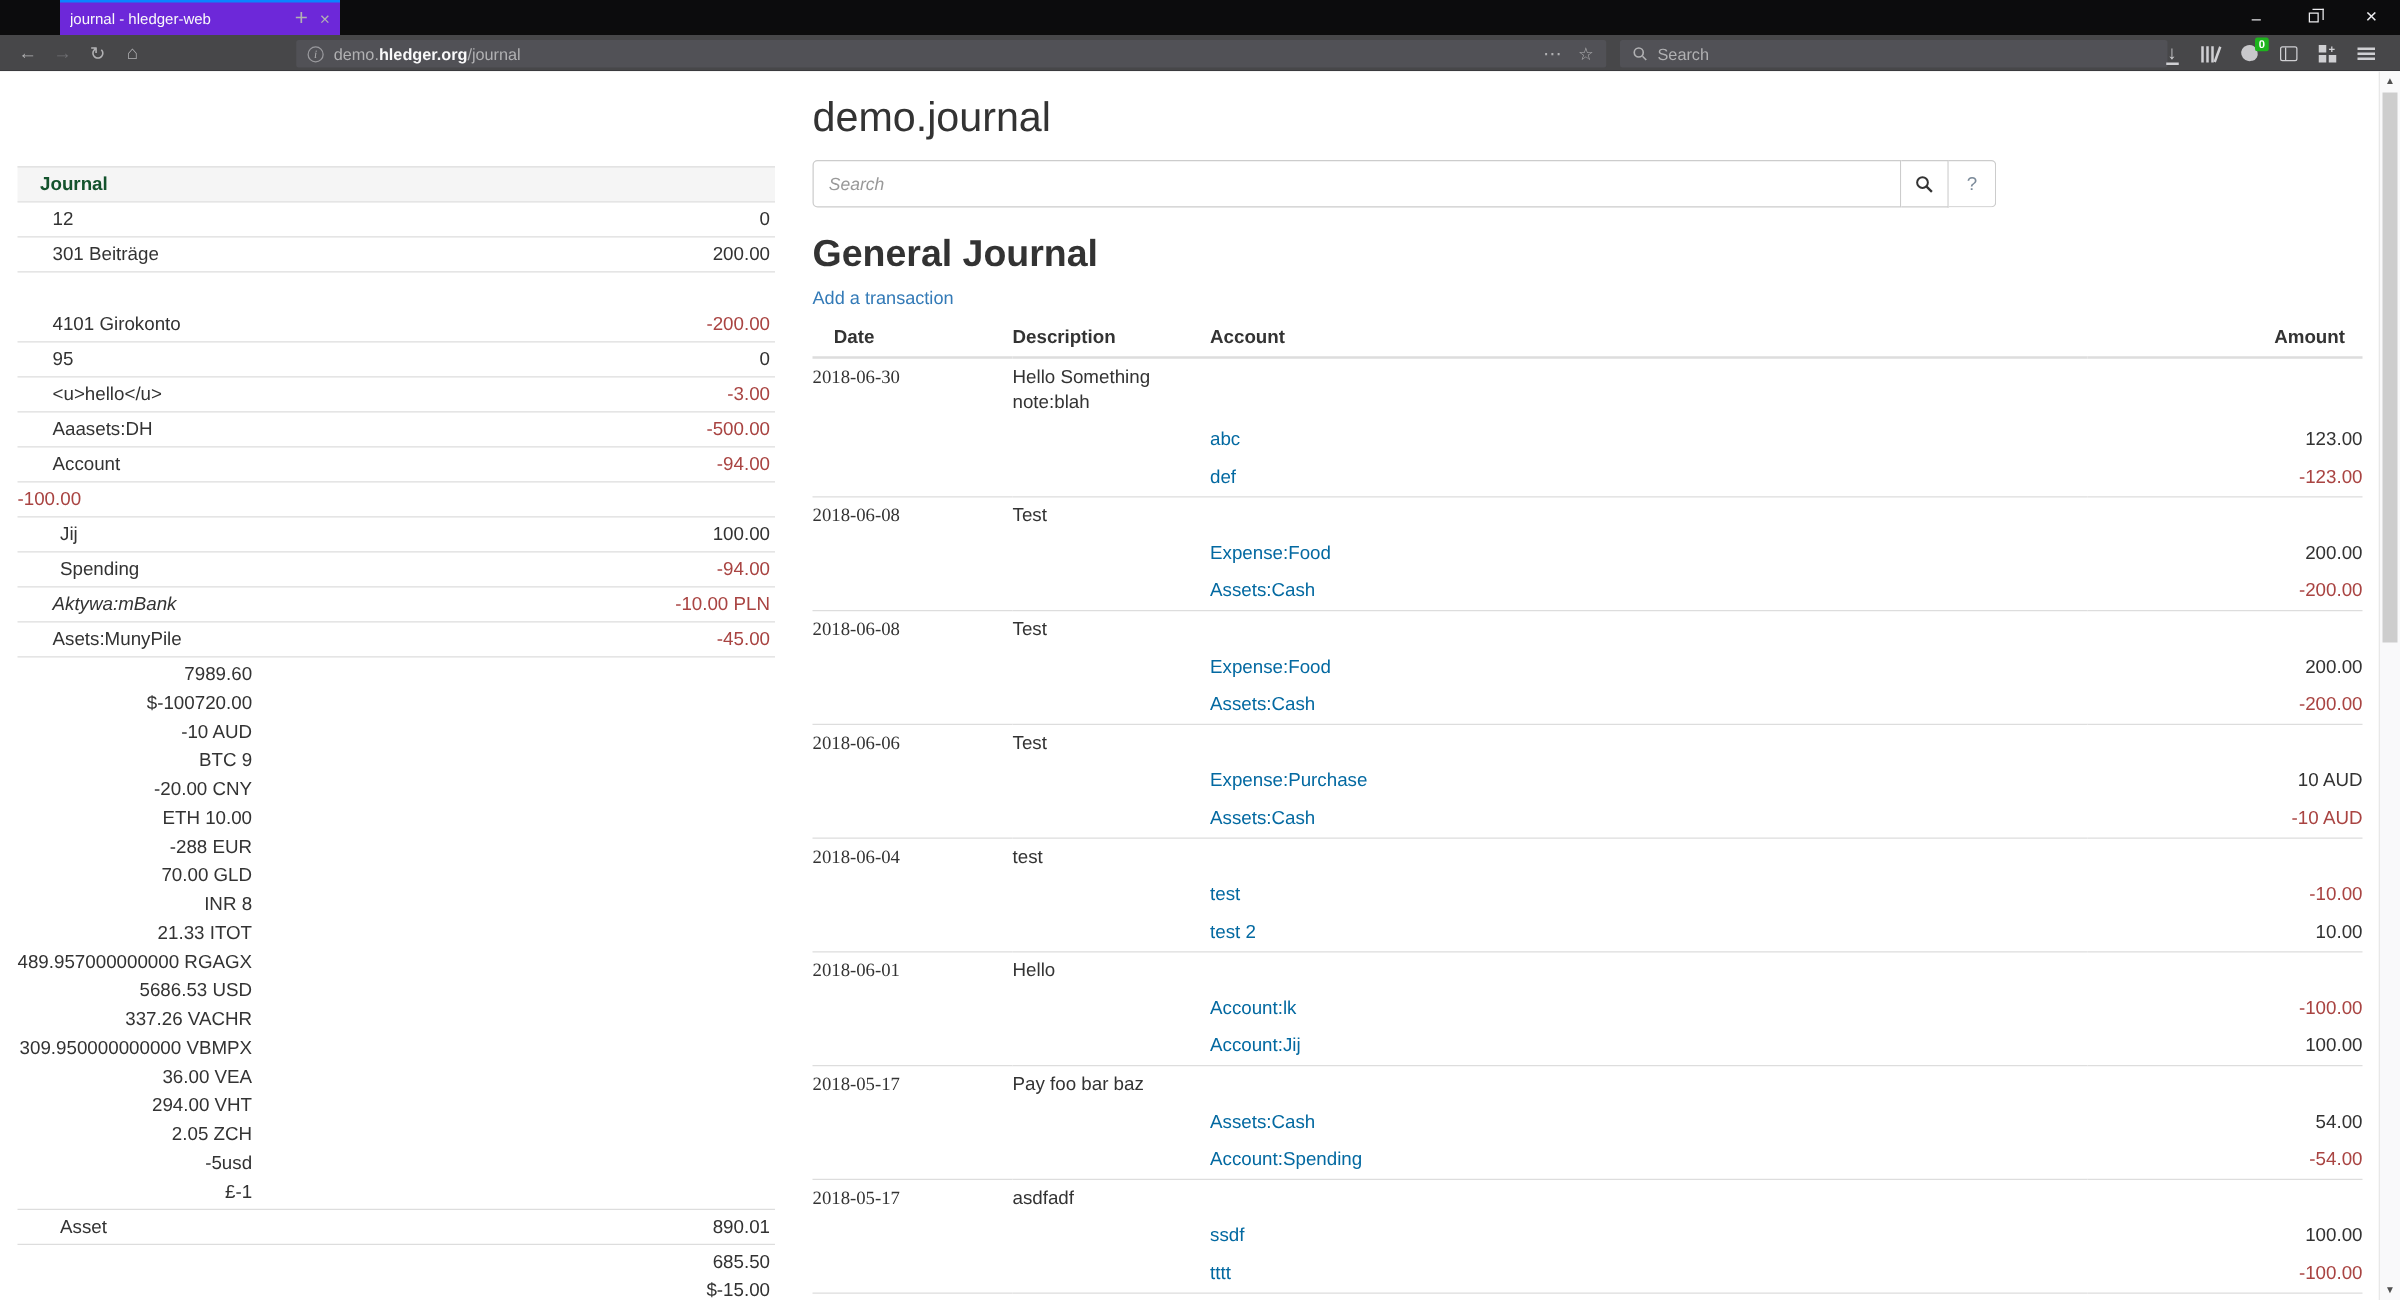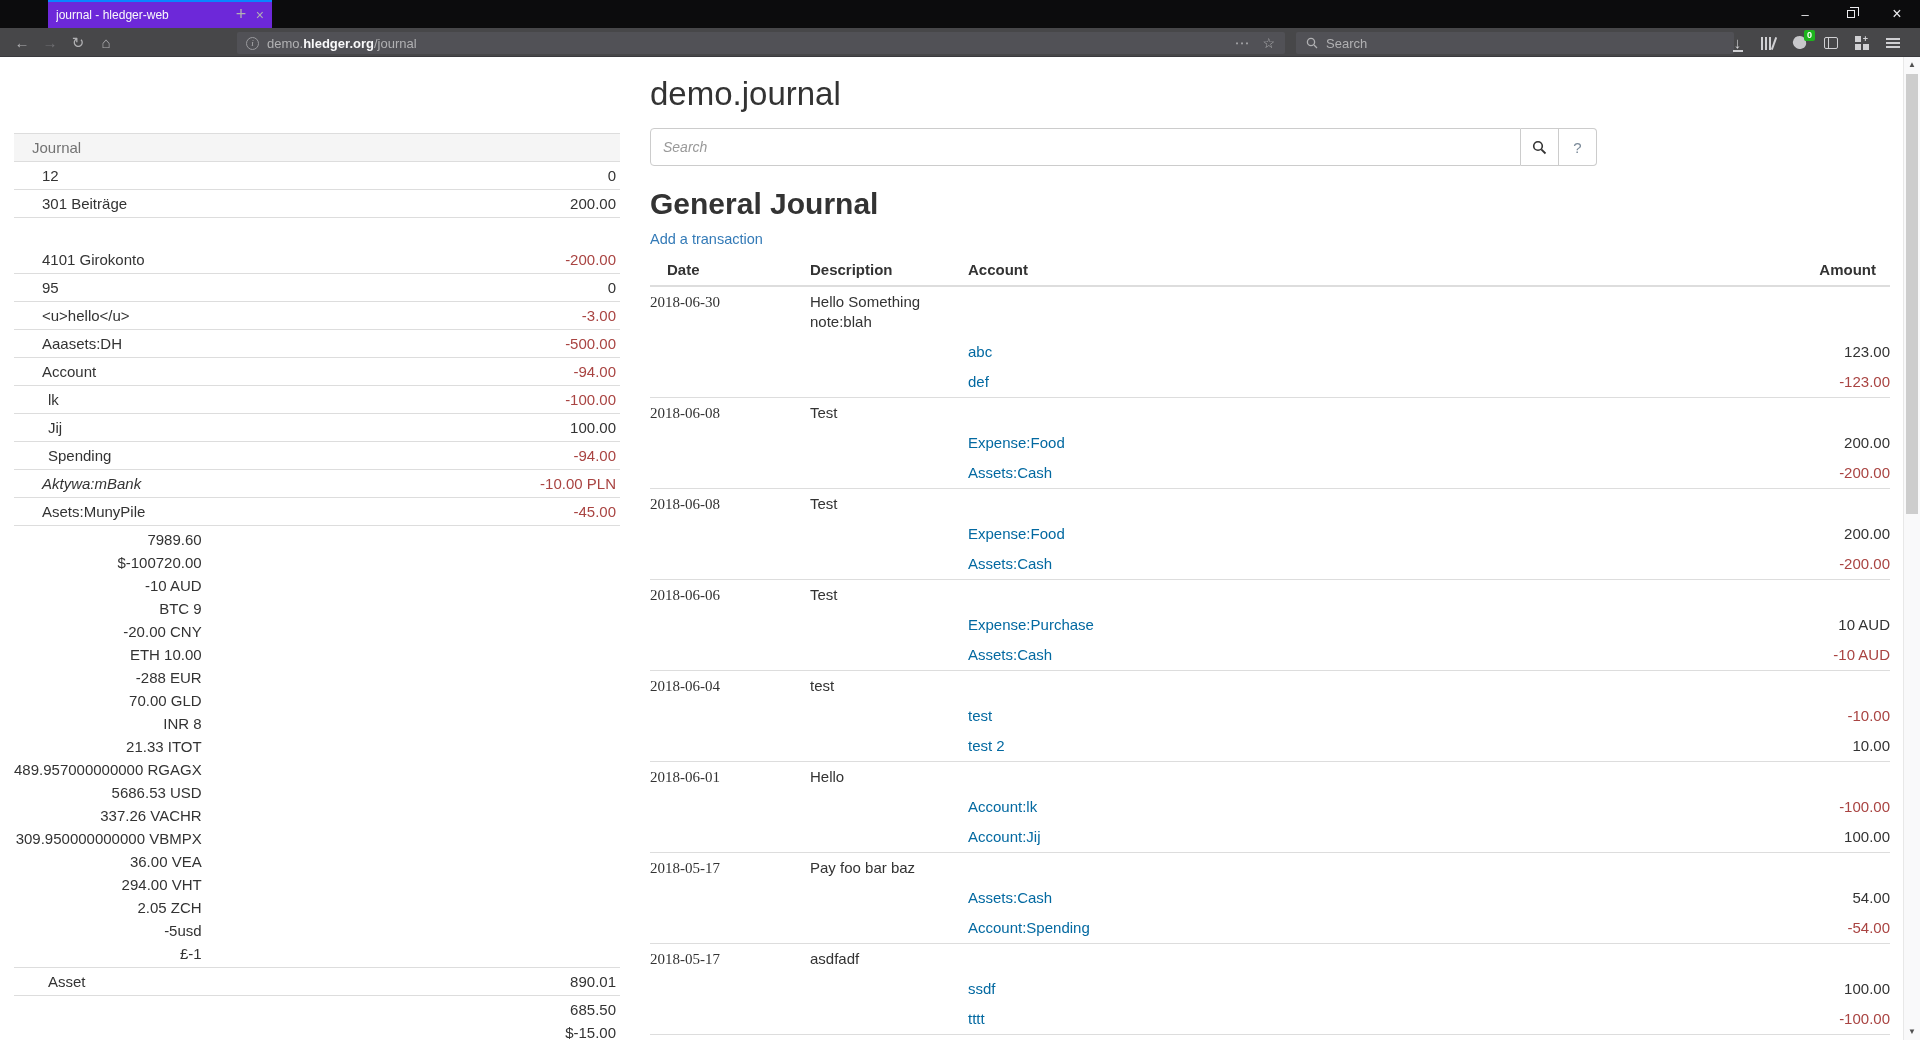--- a/index.html
+++ b/index.html
@@ -59,21 +59,21 @@
   .dl-wrap { display:flex; flex-direction:column; align-items:center; }
   .dl-wrap .bar { width:10px; height:2px; background:#d0d0d3; margin-top:-1px; }
 
   
   .page { position:absolute; top:57px; left:0; right:0; bottom:0; background:#fff; overflow:hidden; }
 
   
   .sidebar { position:absolute; left:14px; top:76px; width:606px; font-size:15px; color:#333; }
   .sb-row { display:flex; align-items:flex-end; border-top:1px solid #ddd; padding:2px 0; line-height:23px; }
   .sb-head { background:#f5f5f5; }
-  .sb-head a { color:#737373; font-weight:normal; padding-left:18px; text-decoration:none; }
+  .sb-head a { color:#14532d; font-weight:bold; padding-left:18px; text-decoration:none; }
   .sb-name { flex:1; color:#333; text-decoration:none; }
   .sb-amts { text-align:right; padding-right:4px; white-space:nowrap; }
   .neg { color:#a94442; }
 
   
   .main { position:absolute; left:650px; top:0; width:1240px; color:#333; }
   .main h1 { font-size:33px; font-weight:500; margin:18px 0 0; line-height:38px; }
   .search-group { margin-top:15px; display:flex; width:947px; }
   .search-group input { flex:1; height:38px; border:1px solid #ccc; border-radius:4px 0 0 4px;
         padding:0 12px; font-size:14px; color:#333; outline:none; font-family:"Liberation Sans", sans-serif; }
@@ -233,21 +233,20 @@
   </div>
 
   <div class="sb-row">
     <a href="#" class="sb-name" style="padding-left: 28px;">Account</a>
     <div class="sb-amts">
             <div class="neg">-94.00</div>
           </div>
   </div>
 
   <div class="sb-row">
-    <a href="#" class="sb-name" style="padding-left: 34px;">lk</a>
     <div class="sb-amts">
             <div class="neg">-100.00</div>
           </div>
   </div>
 
   <div class="sb-row">
     <a href="#" class="sb-name" style="padding-left: 34px;">Jij</a>
     <div class="sb-amts">
             <div>100.00</div>
           </div>

